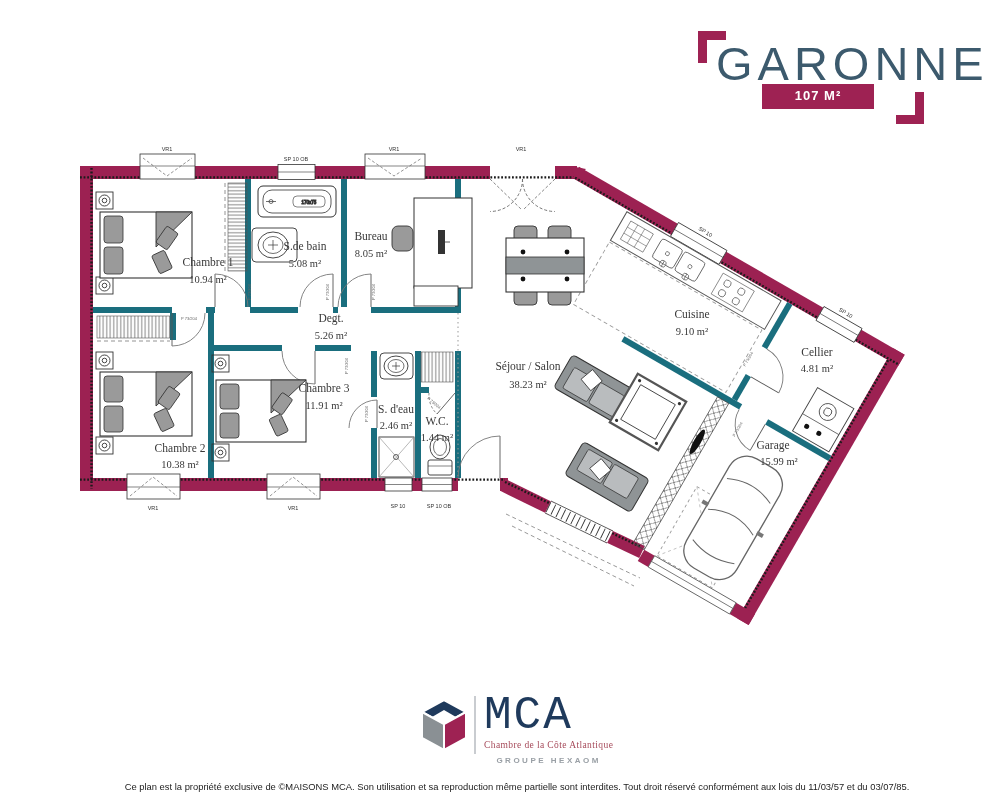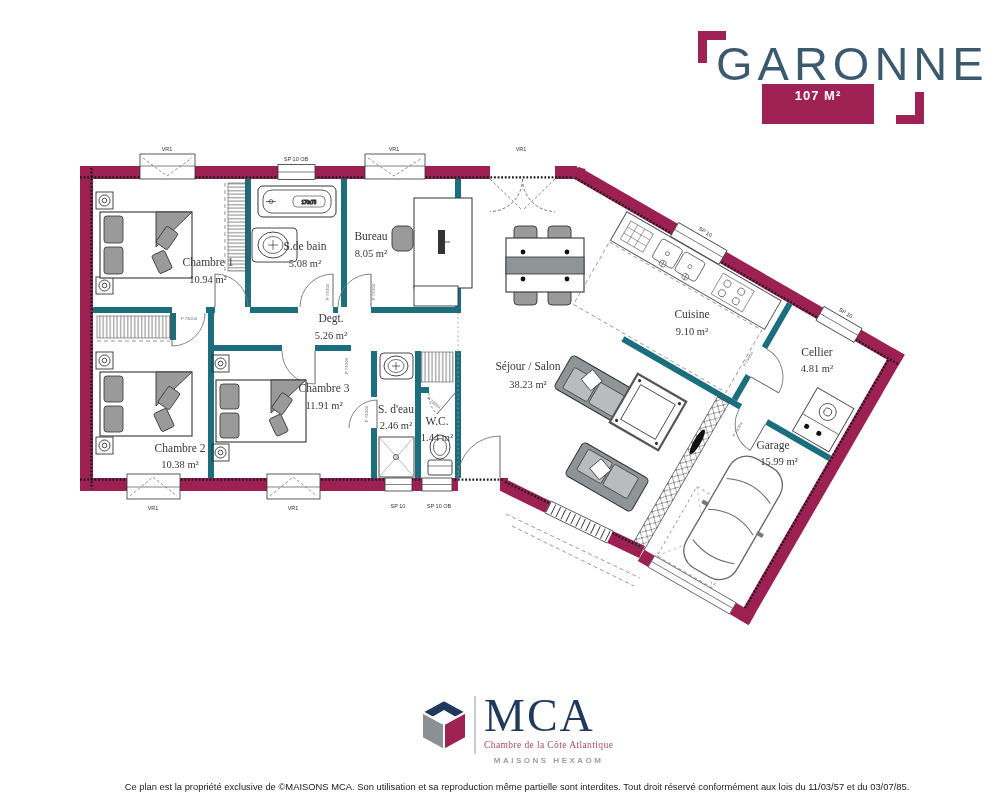--- a/index.html
+++ b/index.html
@@ -3,34 +3,34 @@
 <meta charset="utf-8">
 <style>
   html,body{margin:0;padding:0;background:#fff;}
   body{width:1000px;height:800px;position:relative;overflow:hidden;
        font-family:"Liberation Sans",sans-serif;}
   #plan-svg{position:absolute;left:0;top:0;}
   
   .hdr-title{position:absolute;left:716px;top:36px;width:210px;
     font-size:47px;font-weight:400;letter-spacing:5px;color:#3C5A6D;
     font-family:"Liberation Sans",sans-serif;}
-  .hdr-badge{position:absolute;left:762px;top:84px;width:112px;height:40px;
+  .hdr-badge{position:absolute;left:762px;top:84px;width:112px;height:25px;
     background:#9E2253;color:#fff;font-size:13px;font-weight:bold;
     letter-spacing:1px;text-align:center;line-height:23px;}
   .br{position:absolute;box-sizing:border-box;}
   .br-tl{left:698px;top:31px;width:28px;height:32px;
     border-left:9px solid #9E2253;border-top:9px solid #9E2253;}
   .br-br{left:896px;top:92px;width:28px;height:32px;
     border-right:9px solid #9E2253;border-bottom:9px solid #9E2253;}
   
   .logo{position:absolute;left:420px;top:694px;display:flex;align-items:flex-start;}
   .logo-cube{width:48px;height:60px;margin-top:4px;}
   .logo-div{width:2px;height:58px;background:#c9ccd0;margin:2px 8px 0 6px;}
   .logo-text{display:flex;flex-direction:column;}
-  .logo-mca{font-family:Liberation Serif, serif;color:#1F3A5C;
+  .logo-mca{font-family:Liberation Mono, monospace;color:#1F3A5C;
     font-size:46px;line-height:44px;letter-spacing:2px;}
   .logo-sub{font-family:"Liberation Serif",serif;color:#A64A5A;
     font-size:9.5px;margin-top:2px;letter-spacing:0.4px;}
   .logo-grp{font-size:8px;color:#9AA0A6;font-weight:bold;letter-spacing:2.5px;
     text-align:center;margin-top:6px;}
   
   .footer{position:absolute;left:0;top:781px;width:1000px;text-align:center;
     font-size:9.4px;color:#1c1c1c;padding-left:17px;}
   
   .rname{font:11.5px "Liberation Serif",serif;fill:#383838;text-anchor:middle;}
@@ -492,17 +492,17 @@
   <svg class="logo-cube" viewBox="0 0 48 60">
     <polygon points="24,2 46,14 24,26 2,14" fill="#1F3A5C" stroke="#fff" stroke-width="2"></polygon>
     <polygon points="2,14 24,26 24,52 2,40" fill="#8A9094" stroke="#fff" stroke-width="2"></polygon>
     <polygon points="46,14 46,40 24,52 24,26" fill="#9E2253" stroke="#fff" stroke-width="2"></polygon>
     <polygon points="24,12 36,19 24,26 12,19" fill="#fff" stroke="none"></polygon>
   </svg>
   <div class="logo-div"></div>
   <div class="logo-text">
     <div class="logo-mca">MCA</div>
     <div class="logo-sub">Chambre de la Côte Atlantique</div>
-    <div class="logo-grp">MAISONS HEXAOM</div>
+    <div class="logo-grp">GROUPE HEXAOM</div>
   </div>
 </div>
 
 <div class="footer">Ce plan est la propriété exclusive de ©MAISONS MCA. Son utilisation et sa reproduction même partielle sont interdites. Tout droit réservé conformément aux lois du 11/03/57 et du 03/07/85.</div>
 
 </body></html>

